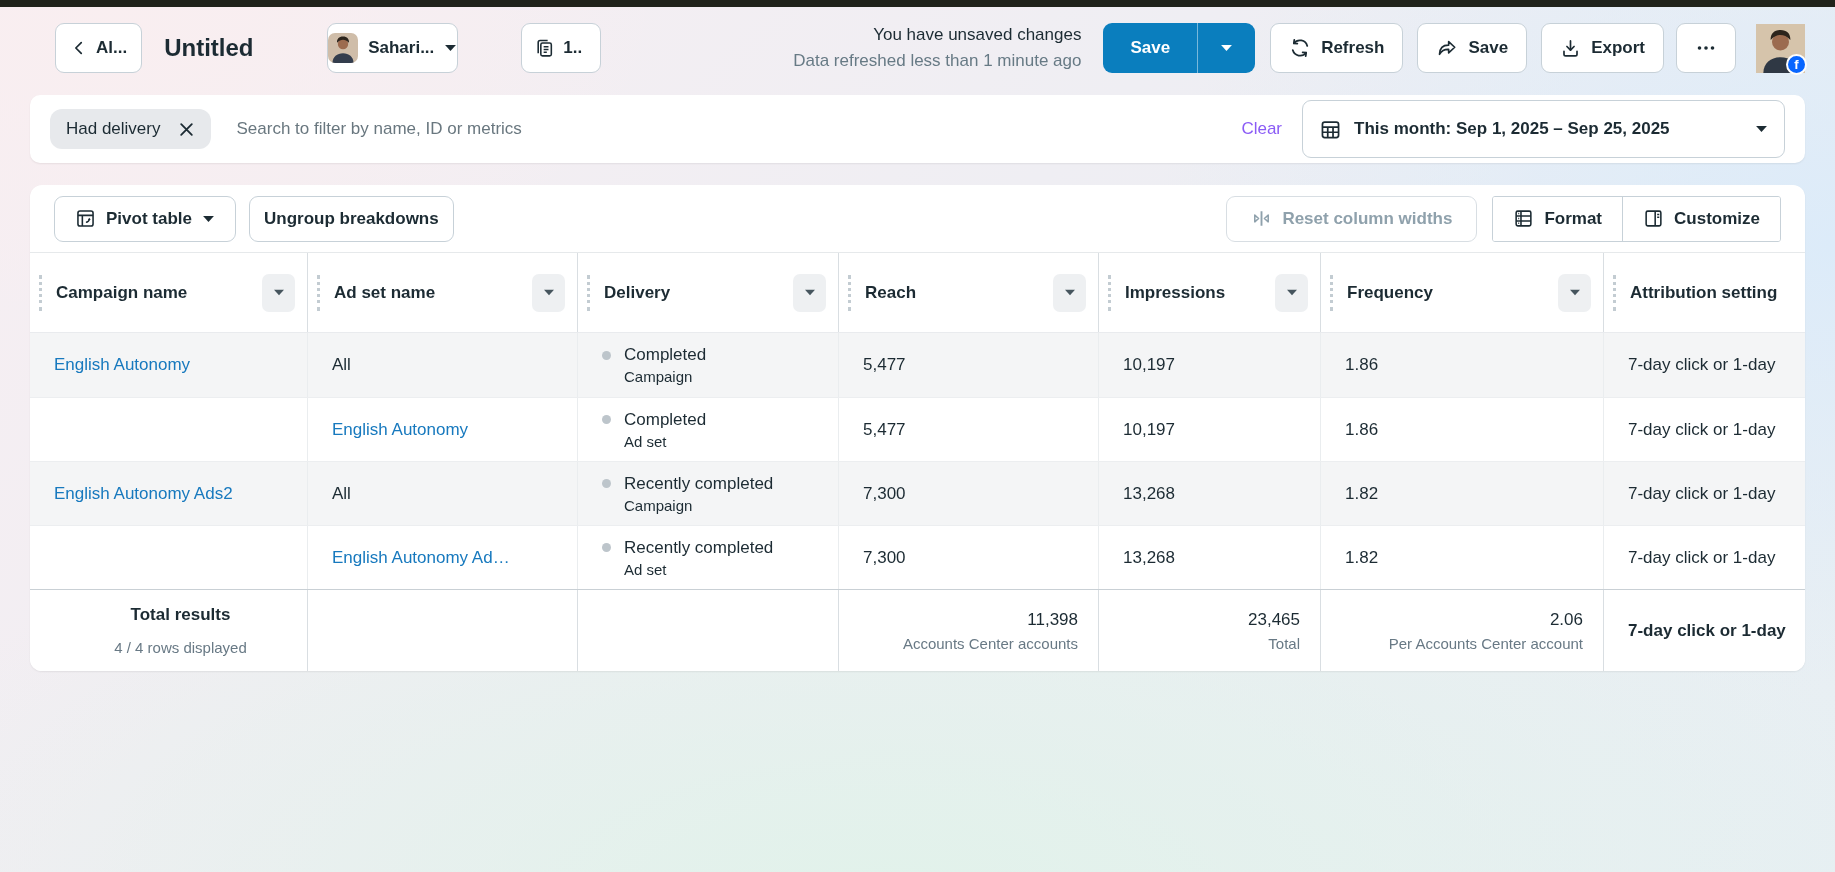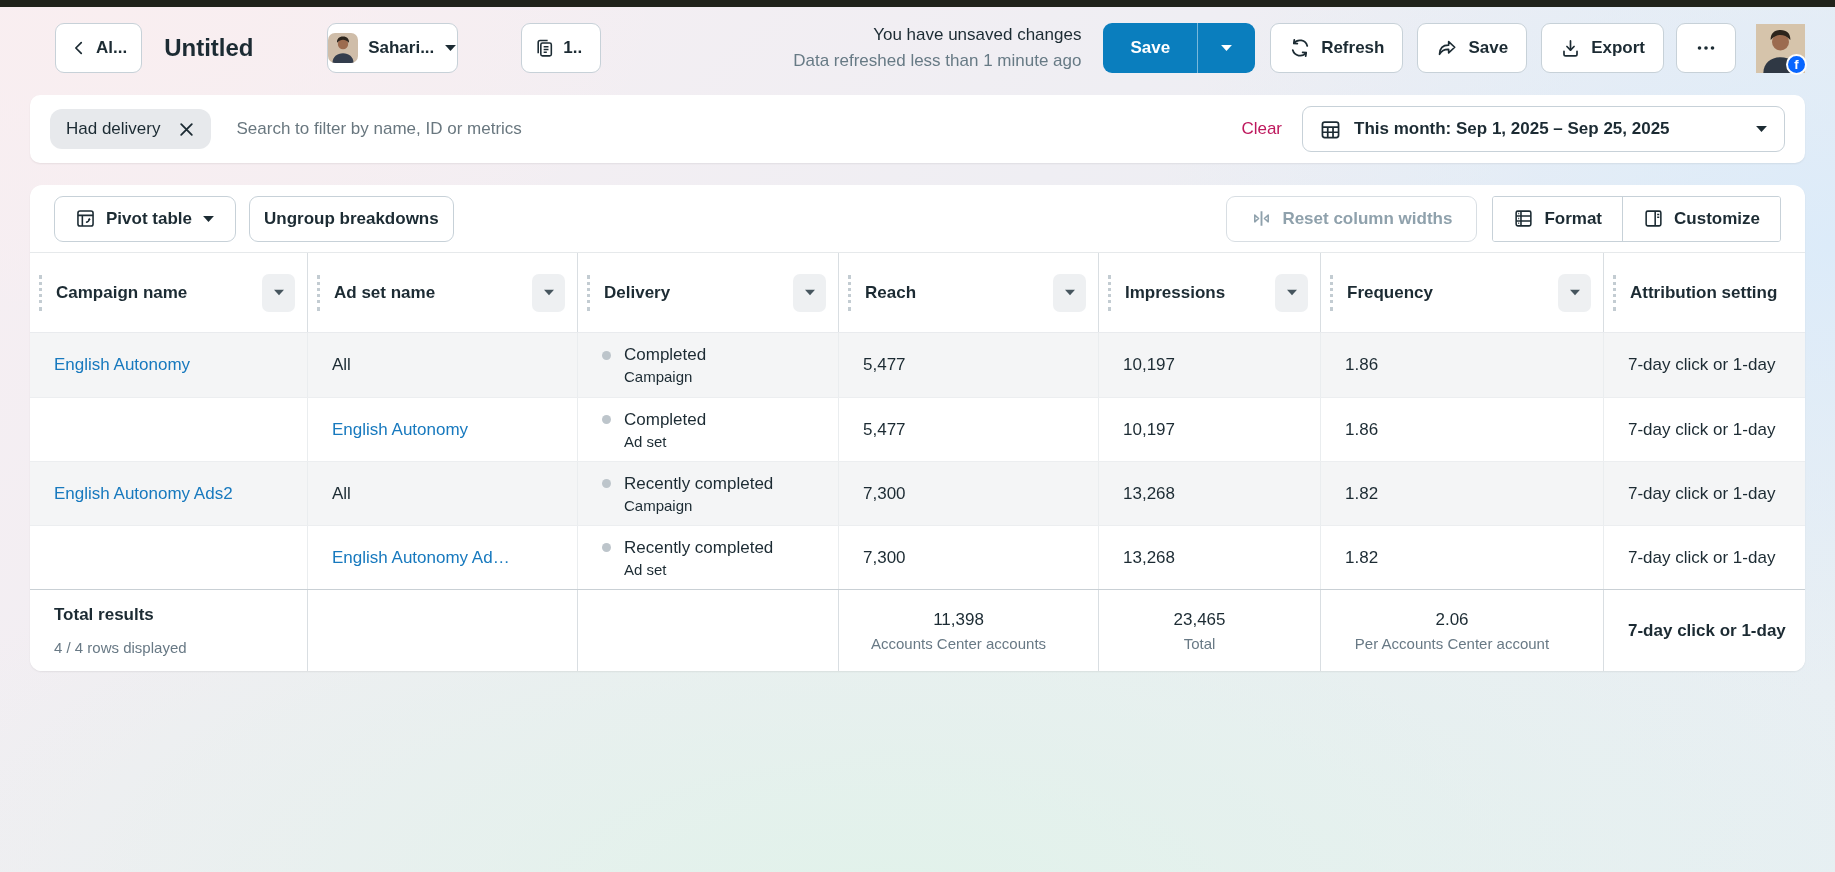--- a/index.html
+++ b/index.html
@@ -53,22 +53,22 @@
   .filterbar{ position:absolute; left:30px; right:30px; top:95px; height:68px;
     background:#fff; border-radius:10px; box-shadow:0 1px 2px rgba(0,0,0,.07);
     display:flex; align-items:center; padding:0 20px; }
   .chip{ height:40px; background:#e7e9ec; border-radius:12px; display:flex; align-items:center;
     gap:17px; padding:0 16px; font-size:17px; color:#1c2b33; cursor:pointer; }
   .chip .icon{ cursor:pointer; }
   .search-input{ flex:1; margin-left:26px; border:none; outline:none; background:transparent;
     font:400 17px "Liberation Sans","DejaVu Sans",sans-serif; color:#1c2b33; }
   .search-input::placeholder{ color:#69777f; opacity:1; }
   .clear-btn{ border:none; background:none; font:400 17px "Liberation Sans","DejaVu Sans",sans-serif;
-    color:#be185d; margin-right:20px; cursor:pointer; }
-  .date-btn{ width:483px; height:46px; padding:0 16px; gap:12px; }
+    color:#8b5cf6; margin-right:20px; cursor:pointer; }
+  .date-btn{ width:483px; height:58px; padding:0 16px; gap:12px; }
   .date-btn .dcaret{ margin-left:auto; }
 
   
   .tablecard{ position:absolute; left:30px; right:30px; top:185px; height:486px;
     background:#fff; border-radius:12px; box-shadow:0 1px 2px rgba(0,0,0,.07);
     overflow:hidden; display:flex; flex-direction:column; }
   .tabletoolbar{ flex:0 0 68px; display:flex; align-items:center; padding:0 24px;
     border-bottom:1px solid #e6e9eb; }
   .tabletoolbar .btn{ height:46px; }
   .pivot-btn{ padding:0 20px; }
@@ -95,21 +95,21 @@
     font-size:17px; color:#1c2b33; white-space:nowrap; overflow:hidden; }
   .td + .td{ border-left:1px solid #eaedef; }
   .cell-link{ color:var(--link,#1779be); cursor:pointer; text-decoration:none; }
   .delivery-grid{ display:grid; grid-template-columns:22px 1fr; row-gap:3px; align-items:center; }
   .dot{ grid-column:1; grid-row:1; width:9px; height:9px; border-radius:50%; background:#bdc5cb; }
   .d-status{ grid-column:2; grid-row:1; font-size:17px; color:#1c2b33; }
   .d-level{ grid-column:2; grid-row:2; font-size:15px; color:#1c2b33; }
 
   .totals{ flex:0 0 82px; display:flex; border-top:1px solid #c9d0d5; background:#fff; }
   .totals .td + .td{ border-left:1px solid #d9dee2; }
-  .td.num{ align-items:center; padding-left:0; padding-right:20px; }
+  .td.num{ align-items:flex-end; padding-left:0; padding-right:20px; }
   .tot-label{ font-size:17px; font-weight:700; color:#1c2b33; }
   .tot-sub{ font-size:15px; color:#687985; margin-top:14px; }
   .tot-value{ font-size:17px; color:#1c2b33; }
   .tot-note{ font-size:15px; color:#687985; margin-top:5px; }
   .tot-attr{ font-size:17px; font-weight:700; color:#1c2b33; }
 </style>
 </head>
 <body>
 
 <div class="stage">
@@ -450,21 +450,21 @@
               <span class="d-level">Ad set</span>
             </div>
           </div>
           <div class="td" style="width: 260px; flex: 0 0 260px;">7,300</div>
           <div class="td" style="width: 222px; flex: 0 0 222px;">13,268</div>
           <div class="td" style="width: 283px; flex: 0 0 283px;">1.82</div>
           <div class="td" style="width: 300px; flex: 0 0 300px;">7-day click or 1-day</div>
         </div>
       </div>
     <div class="totals" id="totals">
-        <div class="td" style="width: 277px; flex: 0 0 277px;">
+        <div class="td" style="width: 277px; flex: 0 0 277px; text-align: center;">
           <div class="tot-label">Total results</div>
           <div class="tot-sub">4 / 4 rows displayed</div>
         </div>
         <div class="td" style="width: 270px; flex: 0 0 270px;"></div>
         <div class="td" style="width: 261px; flex: 0 0 261px;"></div>
         <div class="td num" style="width: 260px; flex: 0 0 260px;">
           <div class="tot-value">11,398</div>
           <div class="tot-note">Accounts Center accounts</div>
         </div>
         <div class="td num" style="width: 222px; flex: 0 0 222px;">

